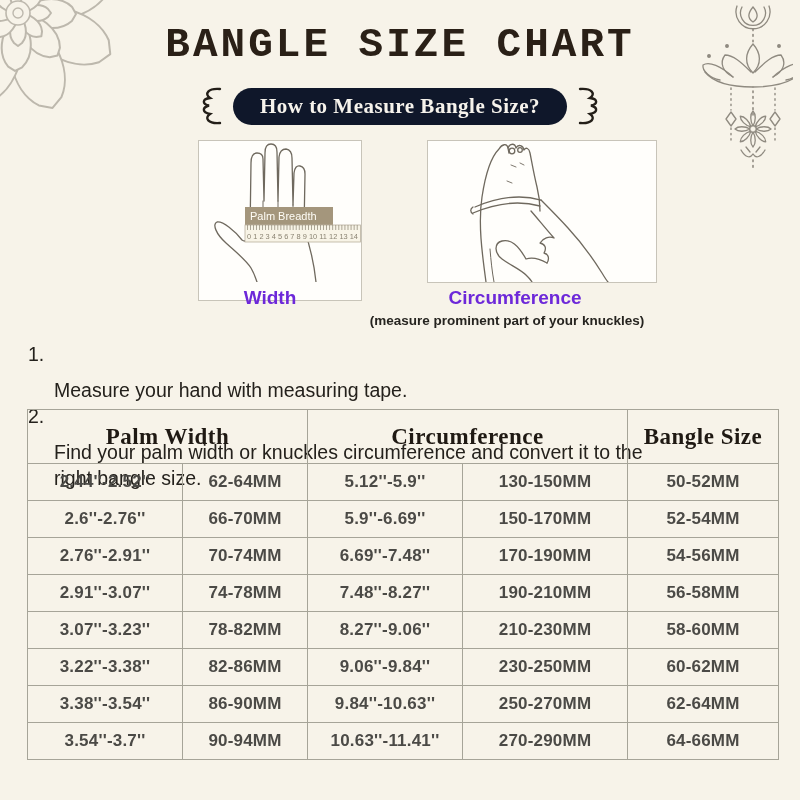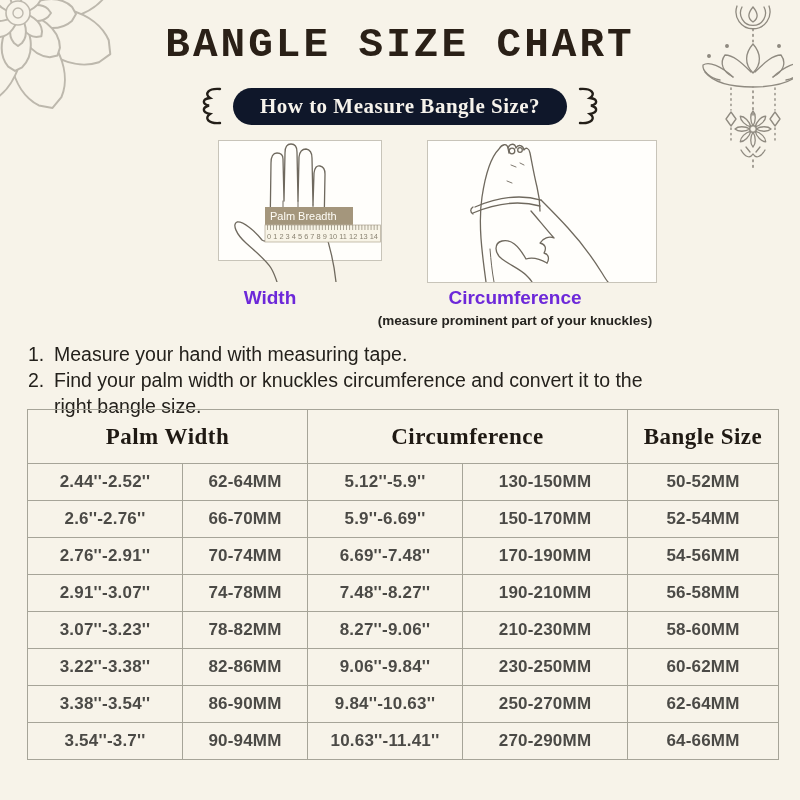--- a/index.html
+++ b/index.html
@@ -26,36 +26,36 @@
     display:flex;align-items:center;padding:0 27px;
     font-family:"Liberation Serif",serif;font-weight:700;font-size:21px;
     letter-spacing:0.5px;
   }
   .squig{display:block;}
   .squig.right{transform:scaleX(-1);}
   
   .figbox{
     position:absolute;background:#fffefb;border:1px solid #c8c4b9;box-sizing:border-box;
   }
-  .figbox.left{left:198px;top:140px;width:164px;height:121px;margin-left:20px;}
+  .figbox.left{left:198px;top:140px;width:164px;height:161px;}
   .figbox.right{left:427px;top:140px;width:230px;height:143px;}
   .caption{
     position:absolute;font-weight:700;font-size:19px;color:#6d28d9;text-align:center;
   }
   .caption.w{left:190px;top:287px;width:160px;}
   .caption.c{left:395px;top:287px;width:240px;}
   .subcaption{
-    position:absolute;left:340px;top:313px;width:350px;text-align:center;
+    position:absolute;left:332px;top:313px;width:350px;text-align:center;
     font-weight:700;font-size:13.5px;color:#262420;
   }
   
   .instructions{position:absolute;left:28px;top:341px;width:740px;}
   .step{display:flex;font-size:19.5px;line-height:26px;color:#24211c;}
   .step .num{width:26px;flex:none;}
-  .step .text{max-width:620px;}
+  .step .text{max-width:620px;margin-top:36px;}
   
   table.size{
     position:absolute;left:27px;top:409px;width:751px;
     border-collapse:collapse;table-layout:fixed;
   }
   table.size th,table.size td{
     border:1px solid #a6a498;text-align:center;padding:0;
   }
   table.size th{
     height:53px;font-family:"Liberation Serif",serif;font-weight:600;

